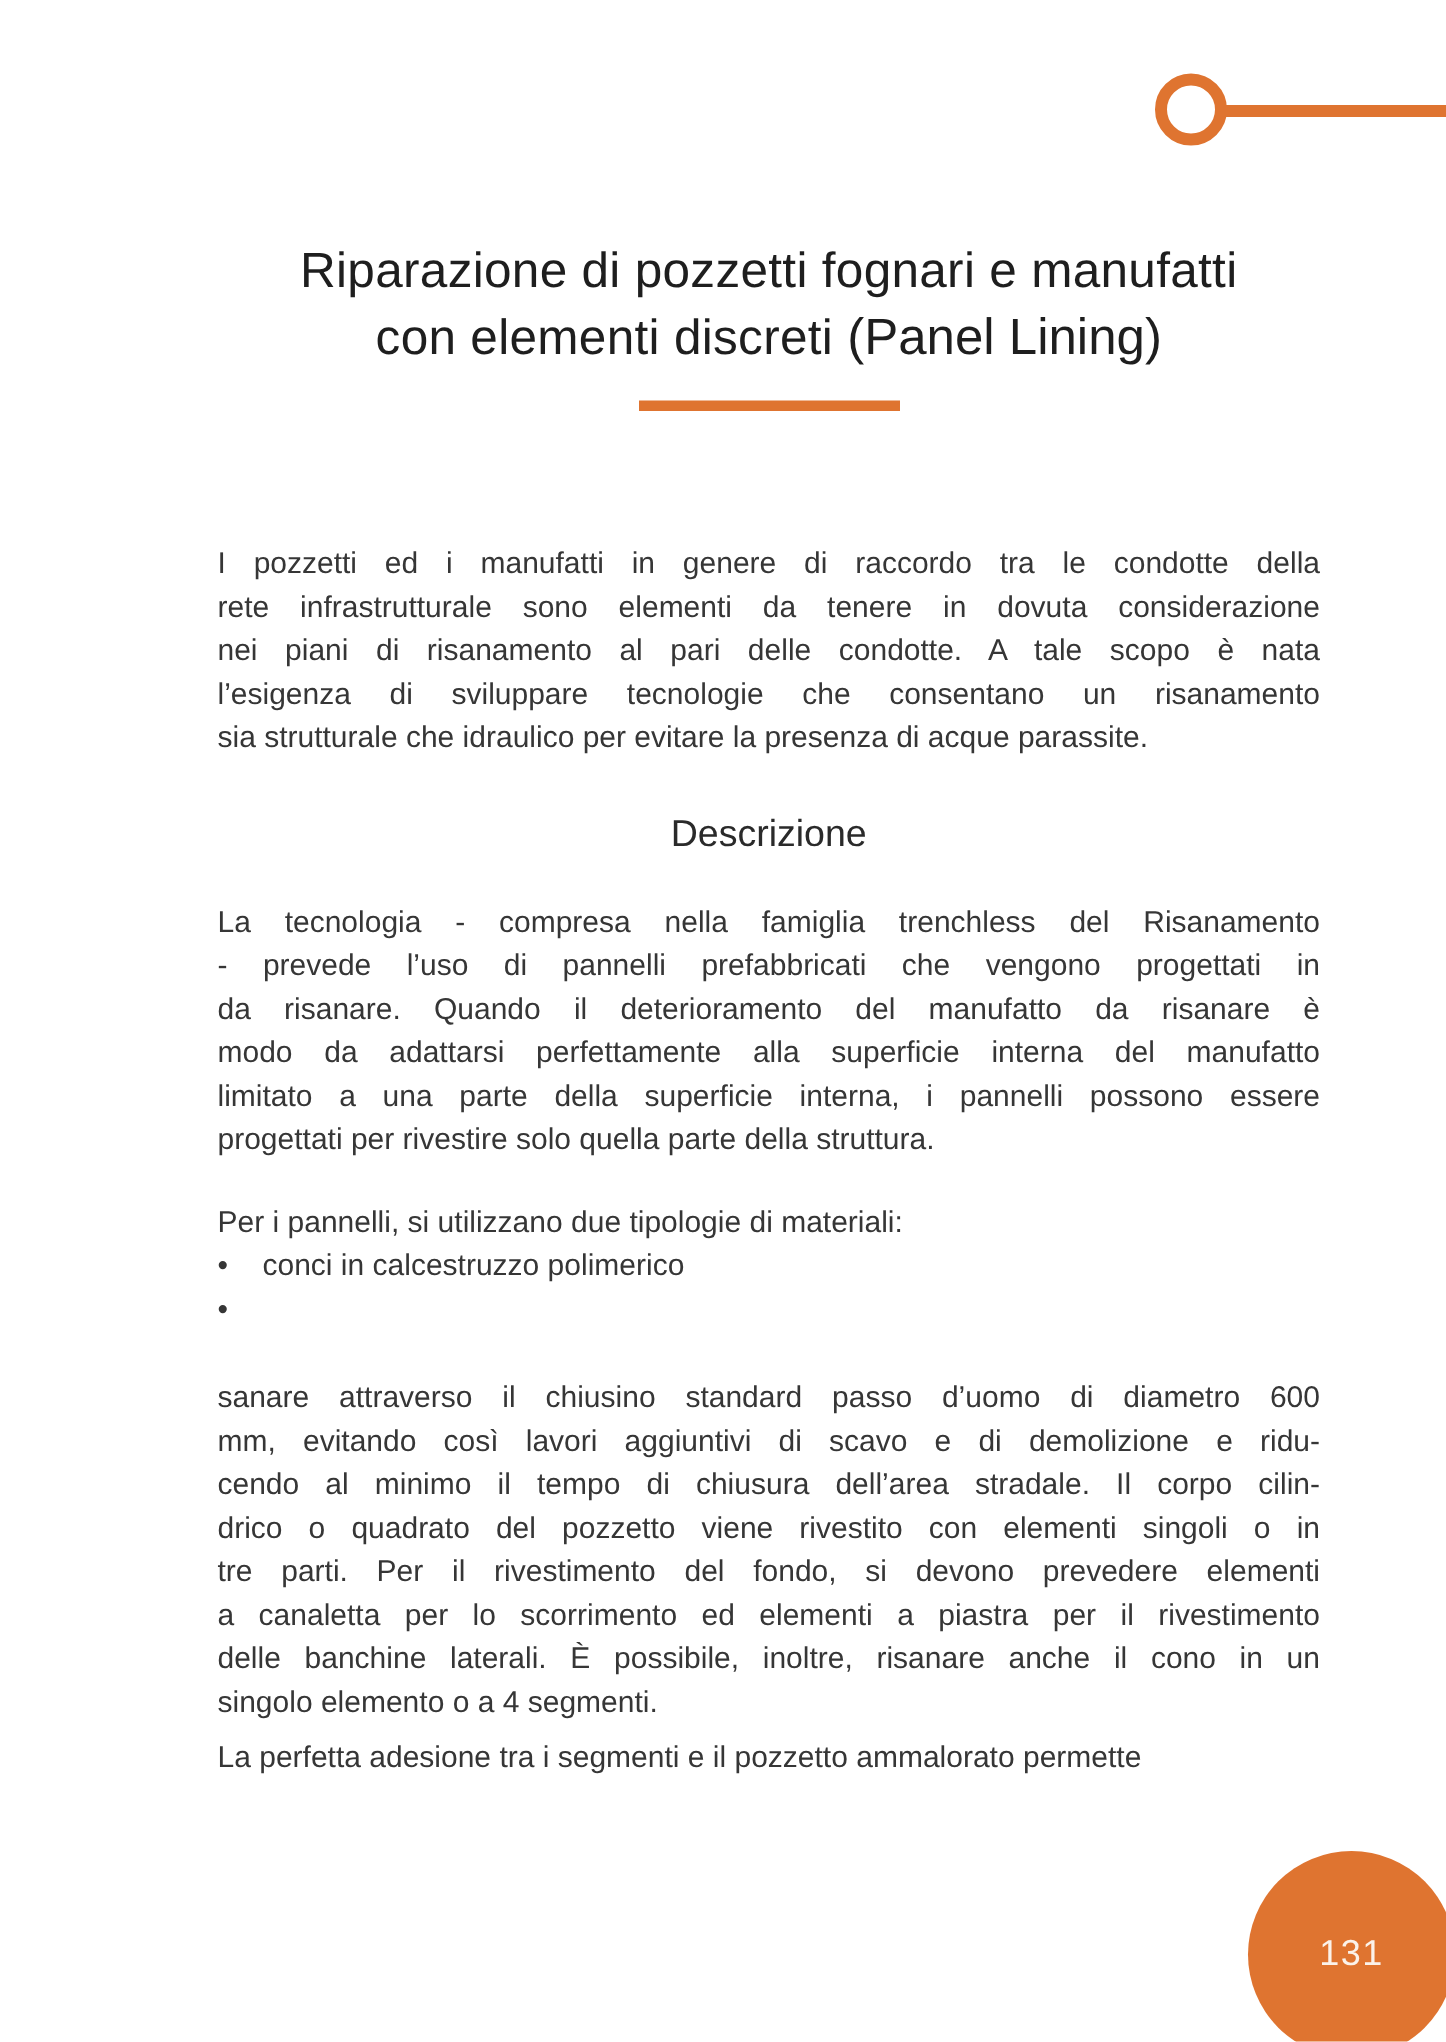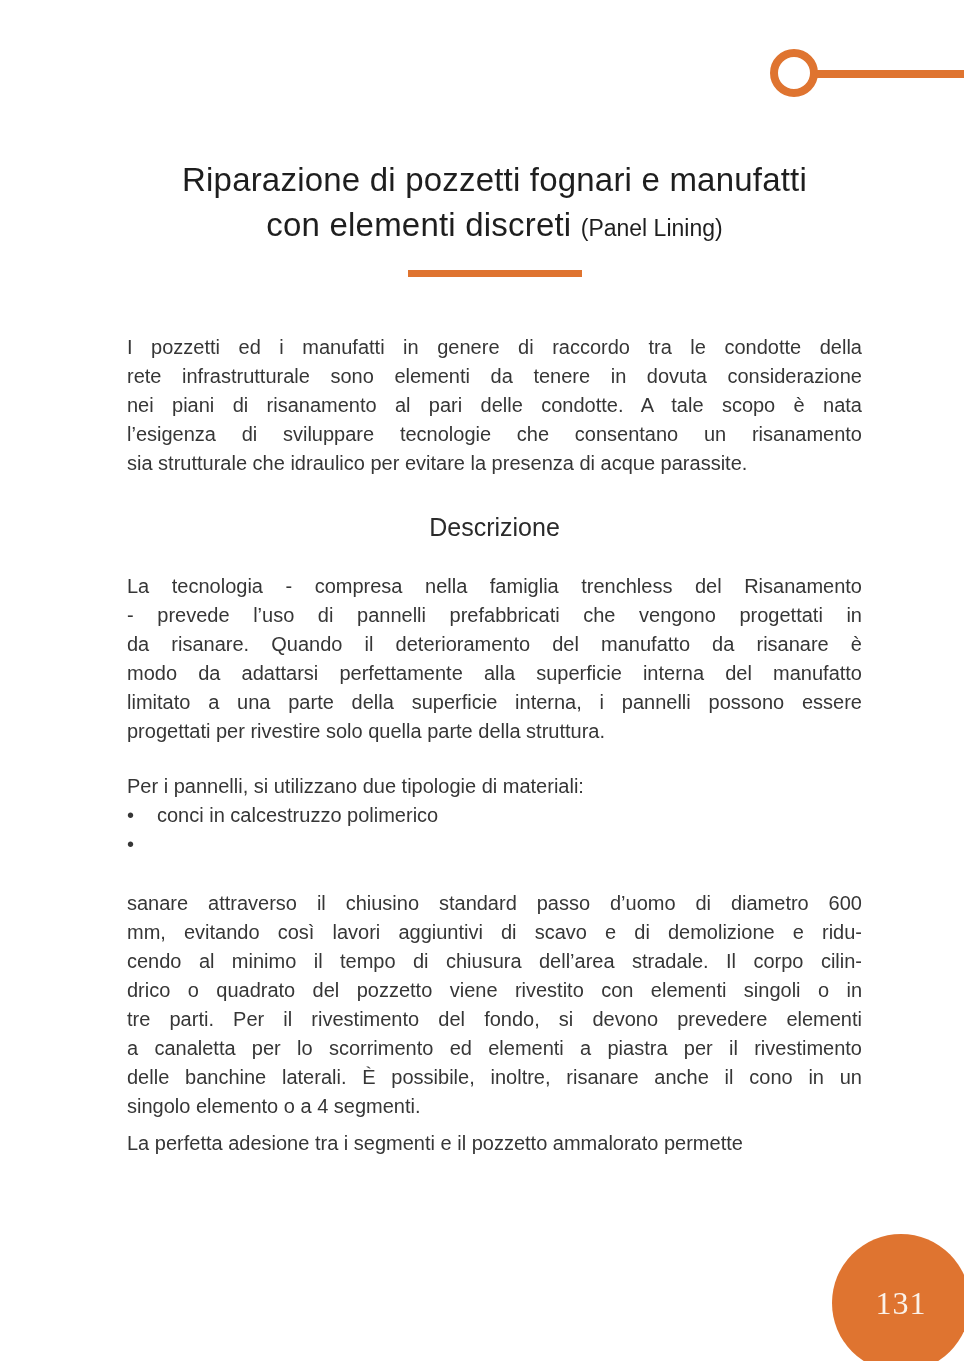--- a/index.html
+++ b/index.html
@@ -18,52 +18,52 @@
     position:absolute; left:770px; top:49px;
     width:48px; height:48px; box-sizing:border-box;
     border:8px solid var(--accent); border-radius:50%;
     background:#ffffff;
   }
   .topline {
     position:absolute; left:814px; top:70px;
     width:150px; height:8px; background:var(--accent);
   }
   
-  .col { position:absolute; left:127px; top:0; width:735px; }
+  .col { position:absolute; left:145px; top:0; width:735px; }
   .title {
     margin-top:157px; text-align:center;
     font-size:33px; line-height:45px; color:#1e1e1e; letter-spacing:0.2px;
   }
-  .title .sub { font-size:23px; letter-spacing:0; }
+  .title .sub { font-size:34px; letter-spacing:0; }
   .rule {
     width:174px; height:7px; margin:19px auto 0 auto;
     background:var(--accent);
   }
   .para { font-size:20px; line-height:29px; color:#363636; }
   .line { min-height:29px; }
   .j { text-align:justify; text-align-last:justify; }
-  .p-intro   { margin-top:56px; }
+  .p-intro   { margin-top:88px; }
   .heading   {
     margin-top:32px; text-align:center;
     font-size:25px; line-height:34px; color:#2a2a2a; font-weight:500;
   }
   .p-desc    { margin-top:28px; }
   .p-mat     { margin-top:26px; }
   .bullet-row { display:flex; }
   .bullet-dot { width:30px; flex:0 0 30px; }
   .p-install { margin-top:30px; }
   .p-final   { margin-top:8px; }
   
   .badge {
     position:absolute; left:832px; top:1234px;
     width:138px; height:138px; border-radius:50%;
     background:var(--accent);
     display:flex; align-items:center; justify-content:center;
   }
-  .badge-num { color:#fbf2ea; font-size:32px; letter-spacing:1px;font-family:Liberation Serif, serif; }
+  .badge-num { color:#fbf2ea; font-size:24px; letter-spacing:1px; }
 </style>
 </head>
 <body>
 
 <div class="ring"></div>
 <div class="topline"></div>
 
 <div class="col">
 
   <div class="title">

